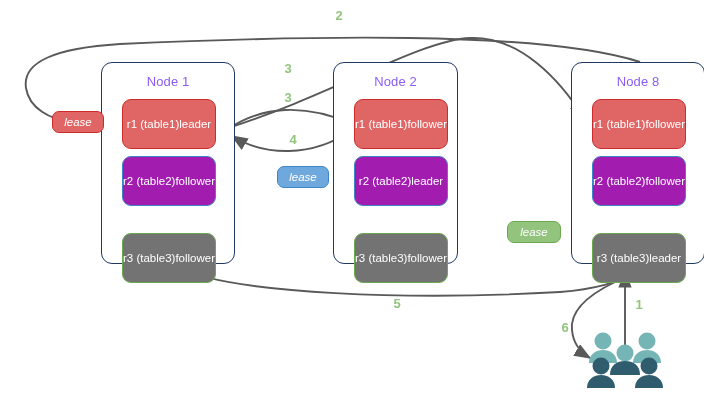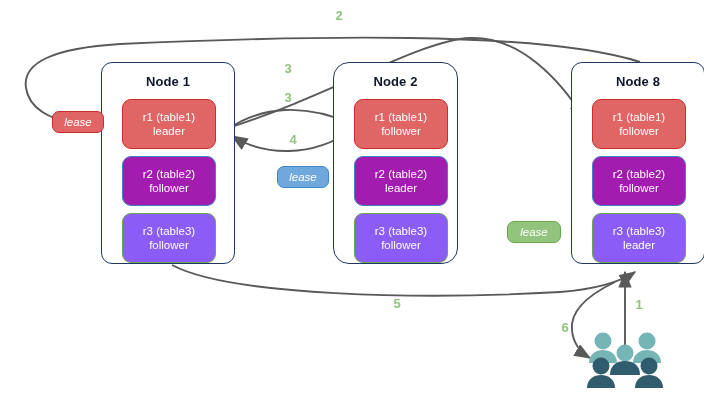--- a/index.html
+++ b/index.html
@@ -31,52 +31,52 @@
     border: 1.6px solid #1f3864;
     border-radius: 11px;
     background: #ffffff;
   }
   .node-title {
     position: absolute;
     left: 0;
     right: 0;
     text-align: center;
     font-size: 13px;
-    font-weight: bold;
-    color: #0f172a;
+    font-weight: normal;
+    color: #8b5cf6;
     letter-spacing: 0.1px;
   }
   .replica {
     position: absolute;
     box-sizing: border-box;
     border-radius: 9px;
     display: flex;
-    flex-direction: column;
     align-items: center;
     justify-content: center;
     color: #ffffff;
     font-size: 11.5px;
     line-height: 14px;
     text-align: center;
   }
   .replica span {
     display: block;
     white-space: nowrap;
   }
   .rep-red {
     background: #e06666;
     border: 1.6px solid #cc2b2b;
   }
   .rep-blue {
     background: #a21caf;
     border: 1.6px solid #3d85c6;
   }
   .rep-green {
-    background: #8b5cf6;
+    background: #737373;
     border: 1.6px solid #6aa84f;
+    margin-top: 20px;
   }
   .lease {
     position: absolute;
     box-sizing: border-box;
     border-radius: 7px;
     display: flex;
     align-items: center;
     justify-content: center;
     color: #ffffff;
     font-size: 11.5px;
@@ -146,21 +146,21 @@
     <div class="replica rep-blue" style="left:20px; top:93px; width:94px; height:50px;">
       <span>r2 (table2)</span>
       <span>follower</span>
     </div>
     <div class="replica rep-green" style="left:20px; top:150px; width:94px; height:50px;">
       <span>r3 (table3)</span>
       <span>follower</span>
     </div>
   </div>
 
-  <div class="node-box" style="left:333px; top:62px; width:125px; height:202px;border-radius:16px;">
+  <div class="node-box" style="left:333px; top:62px; width:125px; height:202px;">
     <div class="node-title" style="top:11px;">Node 2</div>
     <div class="replica rep-red" style="left:20px; top:36px; width:94px; height:50px;">
       <span>r1 (table1)</span>
       <span>follower</span>
     </div>
     <div class="replica rep-blue" style="left:20px; top:93px; width:94px; height:50px;">
       <span>r2 (table2)</span>
       <span>leader</span>
     </div>
     <div class="replica rep-green" style="left:20px; top:150px; width:94px; height:50px;">

